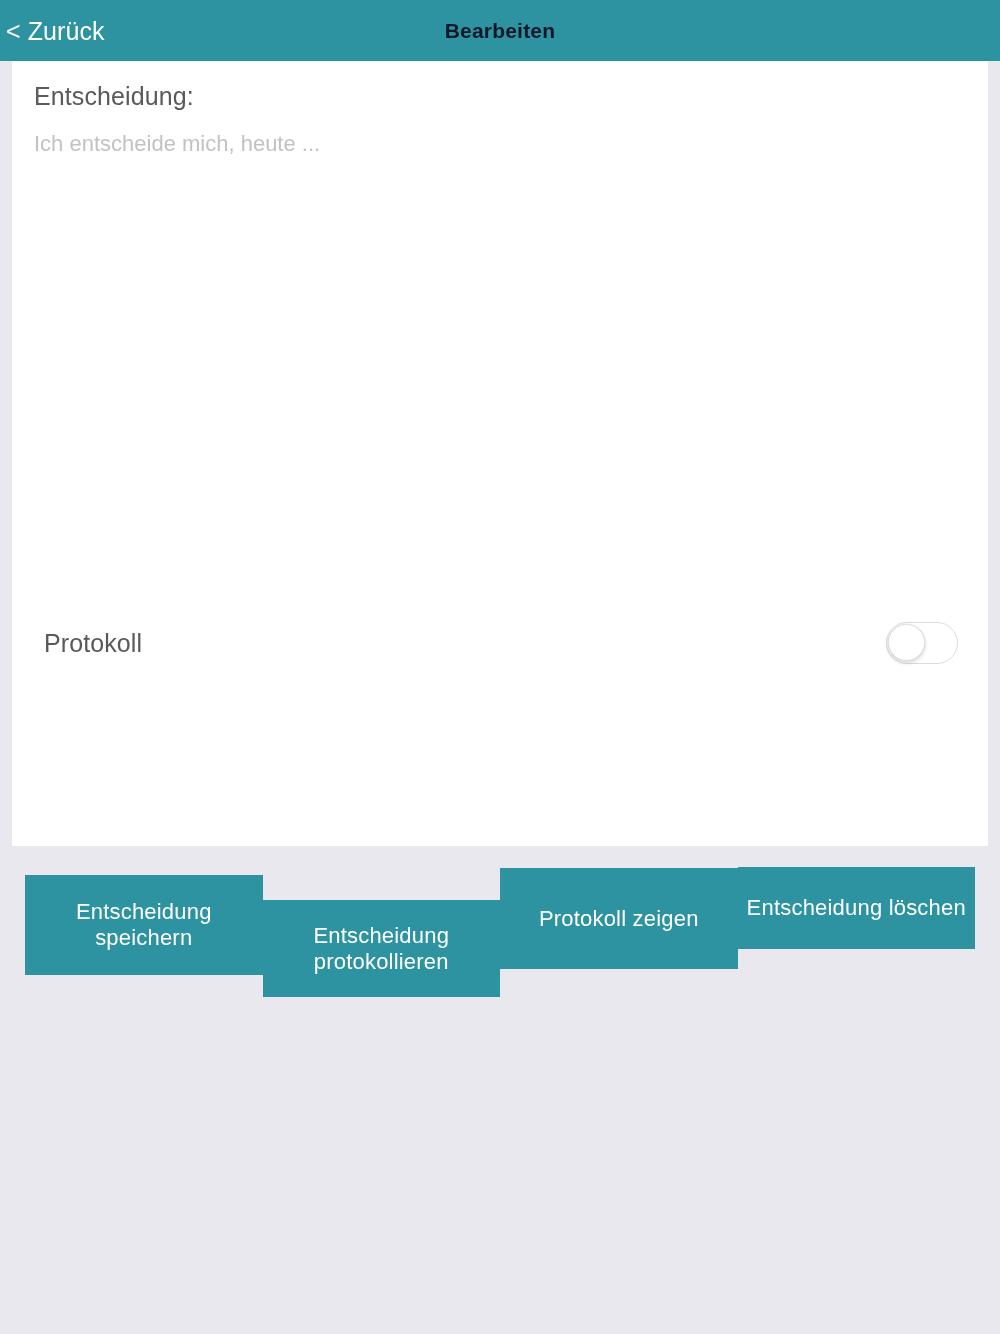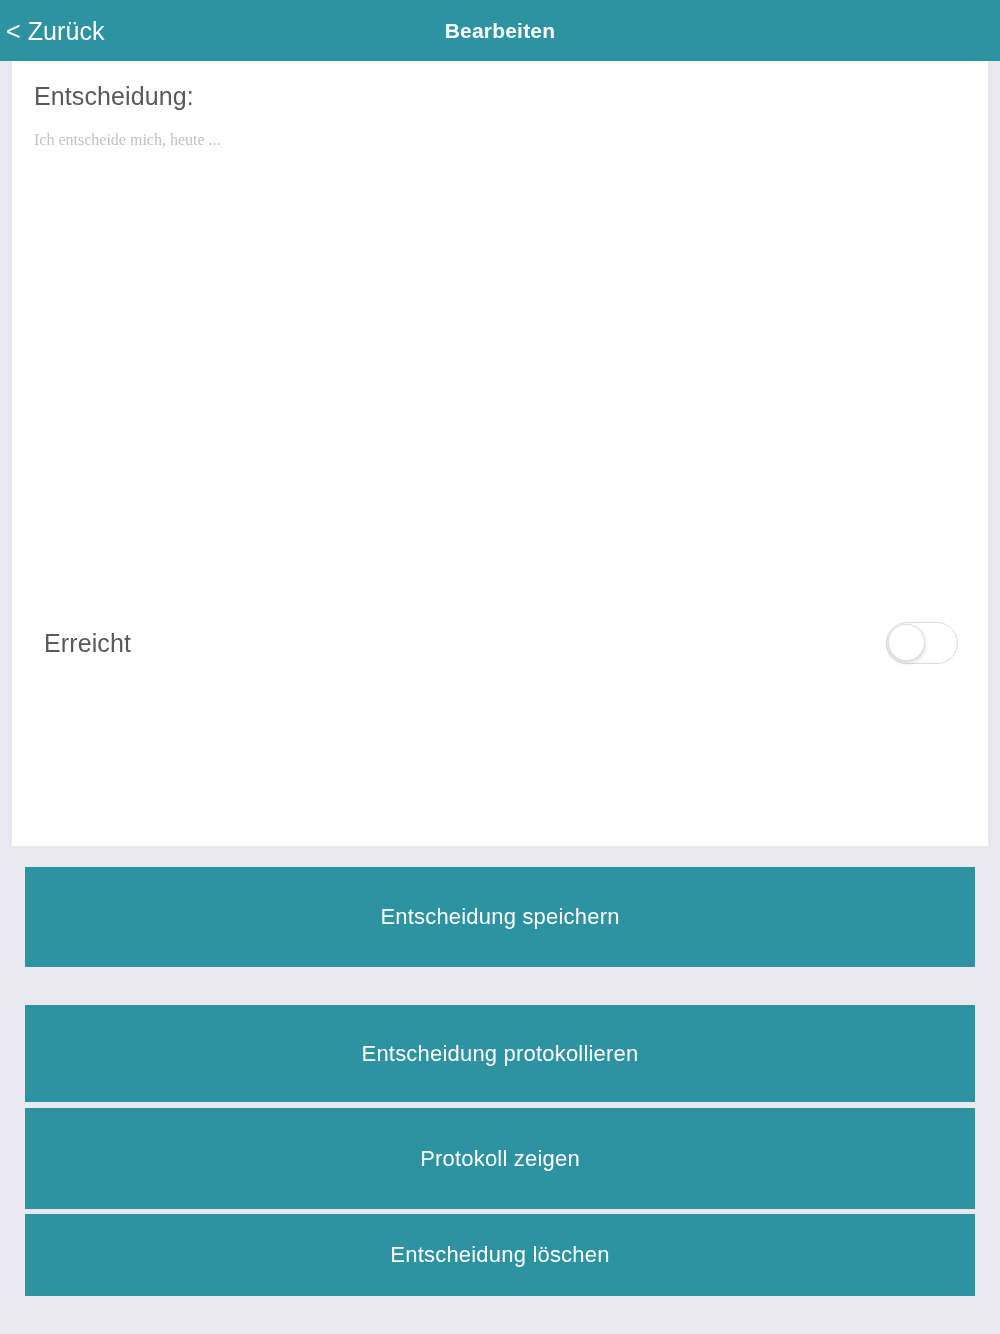--- a/index.html
+++ b/index.html
@@ -54,21 +54,21 @@
     white-space: nowrap;
   }
 
   .nav-back .chev {
     font-size: 25px;
     line-height: 1;
     font-weight: 400;
   }
 
   .nav-title {
-    color: #ffffff;
+    color: #0f172a;
     font-size: 21px;
     font-weight: 700;
     letter-spacing: 0.2px;
     text-align: right;
   }
 
   
   .card {
     position: relative;
     flex: 0 0 auto;
@@ -88,22 +88,22 @@
   }
 
   .decision-input {
     display: block;
     width: calc(100% - 44px);
     margin: 18px 22px 0 10px;
     border: none;
     outline: none;
     resize: none;
     background: transparent;
-    font-family: Liberation Serif, serif;
-    font-size: 16px;
+    font-family: Liberation Sans, sans-serif;
+    font-size: 22px;
     line-height: 1.35;
     color: #4a4a4a;
     height: 470px;
     padding: 0 0 0 12px;
   }
 
   .decision-input::placeholder {
     color: #c2c2c6;
     opacity: 1;
   }
@@ -145,22 +145,21 @@
     border-radius: 50%;
     background: #ffffff;
     border: 1px solid #e2e2e5;
     box-shadow: 0 2px 4px rgba(0,0,0,0.16), 0 0 1px rgba(0,0,0,0.14);
   }
 
   
   .actions {
     flex: 1 1 auto;
     display: flex;
-    flex-direction: column;
-    padding: 8px 25px;
+    padding: 16px 25px;
   }
 
   .btn {
     display: flex;
     align-items: center;
     justify-content: center;
     width: 100%;
     border: none;
     background: #2e93a0;
     color: #ffffff;
@@ -190,21 +189,21 @@
     <div class="nav-title">Bearbeiten</div>
   </div>
 
   <div class="card">
 
     <div class="field-label">Entscheidung:</div>
 
     <textarea class="decision-input" placeholder="Ich entscheide mich, heute ..." style=""></textarea>
 
     <div class="toggle-row">
-      <span class="toggle-label">Erreicht</span>
+      <span class="toggle-label">Protokoll</span>
       <div class="switch" data-state="off">
         <span class="knob"></span>
       </div>
     </div>
 
   </div>
 
   <div class="actions">
     <button class="btn btn-save">Entscheidung speichern</button>
     <button class="btn btn-log">Entscheidung protokollieren</button>

